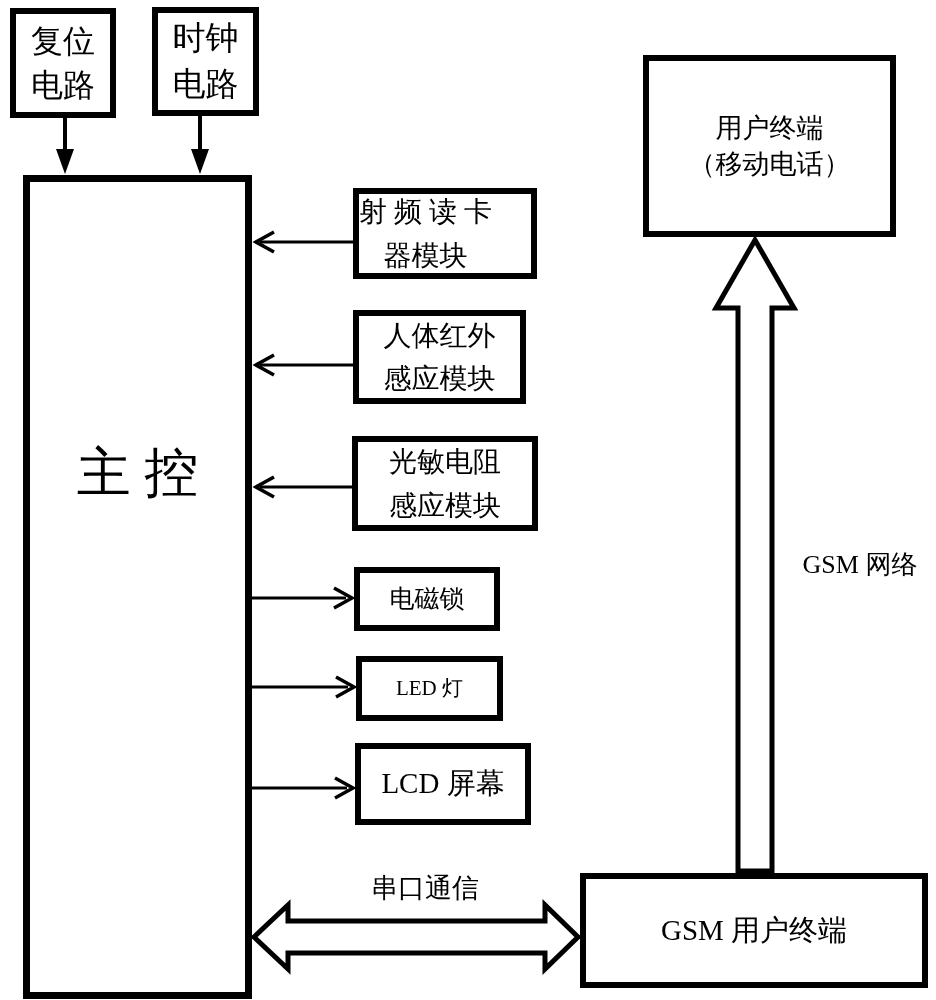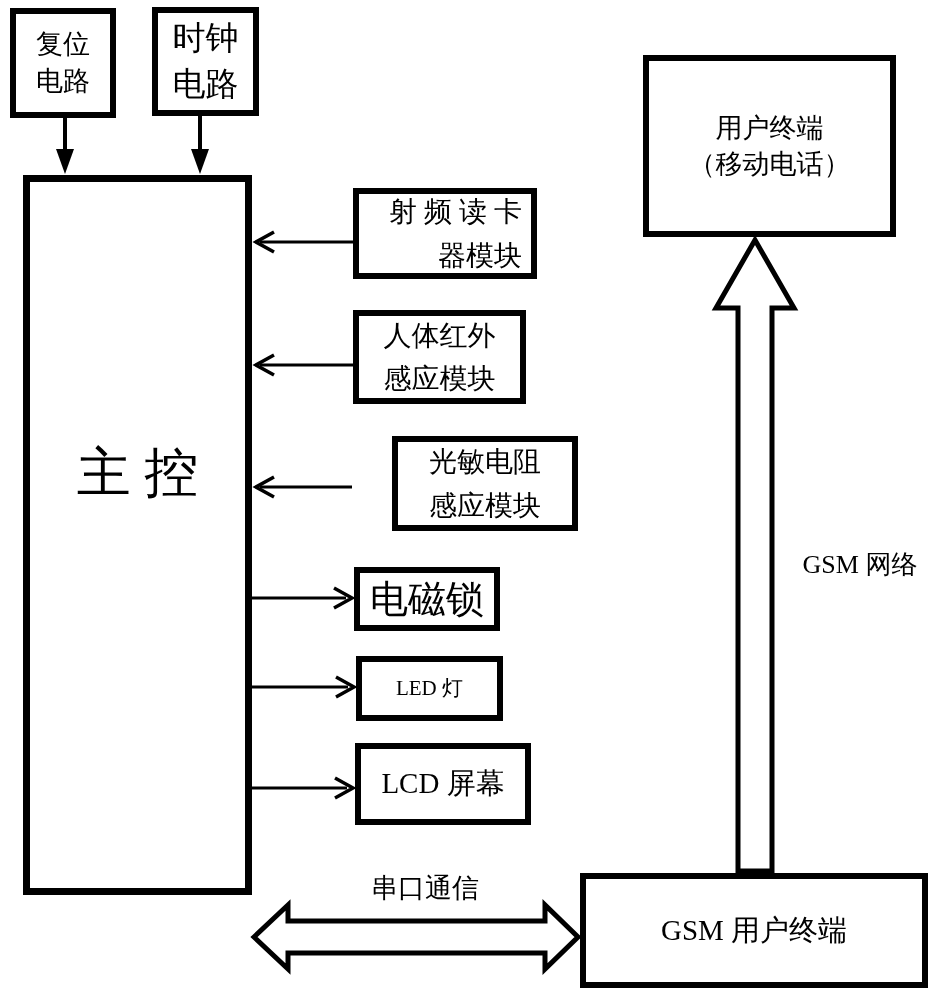--- a/index.html
+++ b/index.html
@@ -24,29 +24,29 @@
     border: 6px solid #000;
     background: #ffffff;
     display: flex;
     align-items: center;
     justify-content: center;
     text-align: center;
     white-space: pre-line;
     font-size: 28px;
     line-height: 1.5;
   }
-  #reset-box  { left: 10px;  top: 8px;   width: 106px; height: 110px; font-size: 27px; line-height: 1.38; }
+  #reset-box  { left: 10px;  top: 8px;   width: 106px; height: 110px; font-size: 32px; line-height: 1.38; }
   #clock-box  { left: 152px; top: 7px;   width: 107px; height: 109px; font-size: 33px; line-height: 1.38; }
-  #main-box   { left: 23px;  top: 175px; width: 229px; height: 720px; border-width: 7px;
+  #main-box   { left: 23px;  top: 175px; width: 229px; height: 824px; border-width: 7px;
                 align-items: flex-start; padding-top: 262px; font-size: 54px; line-height: 1.1; }
   #rfid-box   { left: 353px; top: 188px; width: 184px; height: 91px;
-                justify-content: flex-start; text-align: right; padding-left: 30px; line-height: 1.55; }
+                justify-content: flex-start; text-align: center; line-height: 1.55; }
   #pir-box    { left: 353px; top: 310px; width: 173px; height: 94px; line-height: 1.55; }
-  #ldr-box    { left: 352px; top: 436px; width: 186px; height: 95px; line-height: 1.55; margin-left: 40px; }
-  #lock-box   { left: 354px; top: 567px; width: 146px; height: 64px; font-size: 38px; }
+  #ldr-box    { left: 352px; top: 436px; width: 186px; height: 95px; line-height: 1.55; }
+  #lock-box   { left: 354px; top: 567px; width: 146px; height: 64px; font-size: 25px; }
   #led-box    { left: 356px; top: 656px; width: 147px; height: 65px; font-size: 21px; }
   #lcd-box    { left: 355px; top: 743px; width: 176px; height: 82px; font-size: 29px; }
   #terminal-box { left: 643px; top: 55px; width: 253px; height: 182px;
                   font-size: 27px; line-height: 1.35; }
   #gsm-box    { left: 580px; top: 873px; width: 348px; height: 115px; font-size: 29px; }
 
   .float-label {
     position: absolute;
     text-align: center;
     white-space: nowrap;

